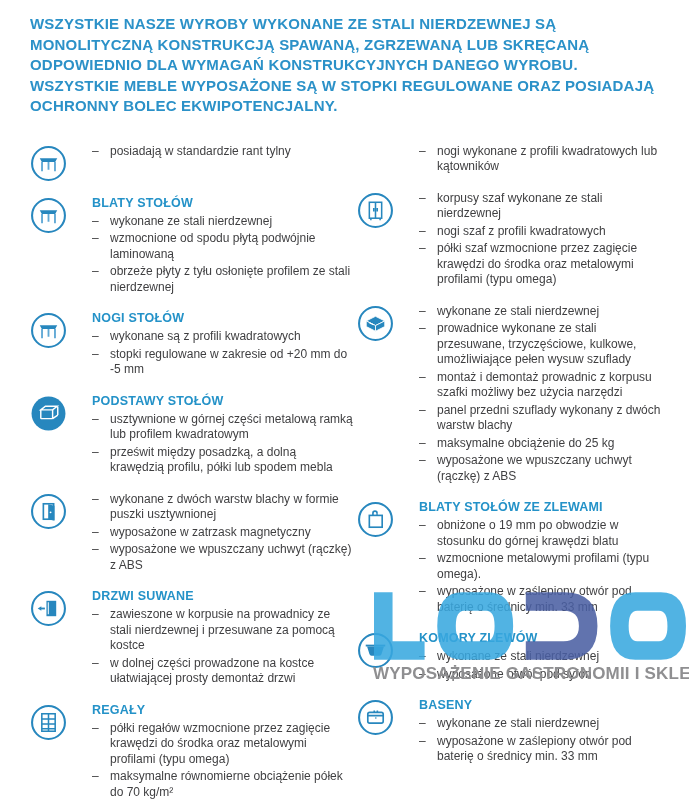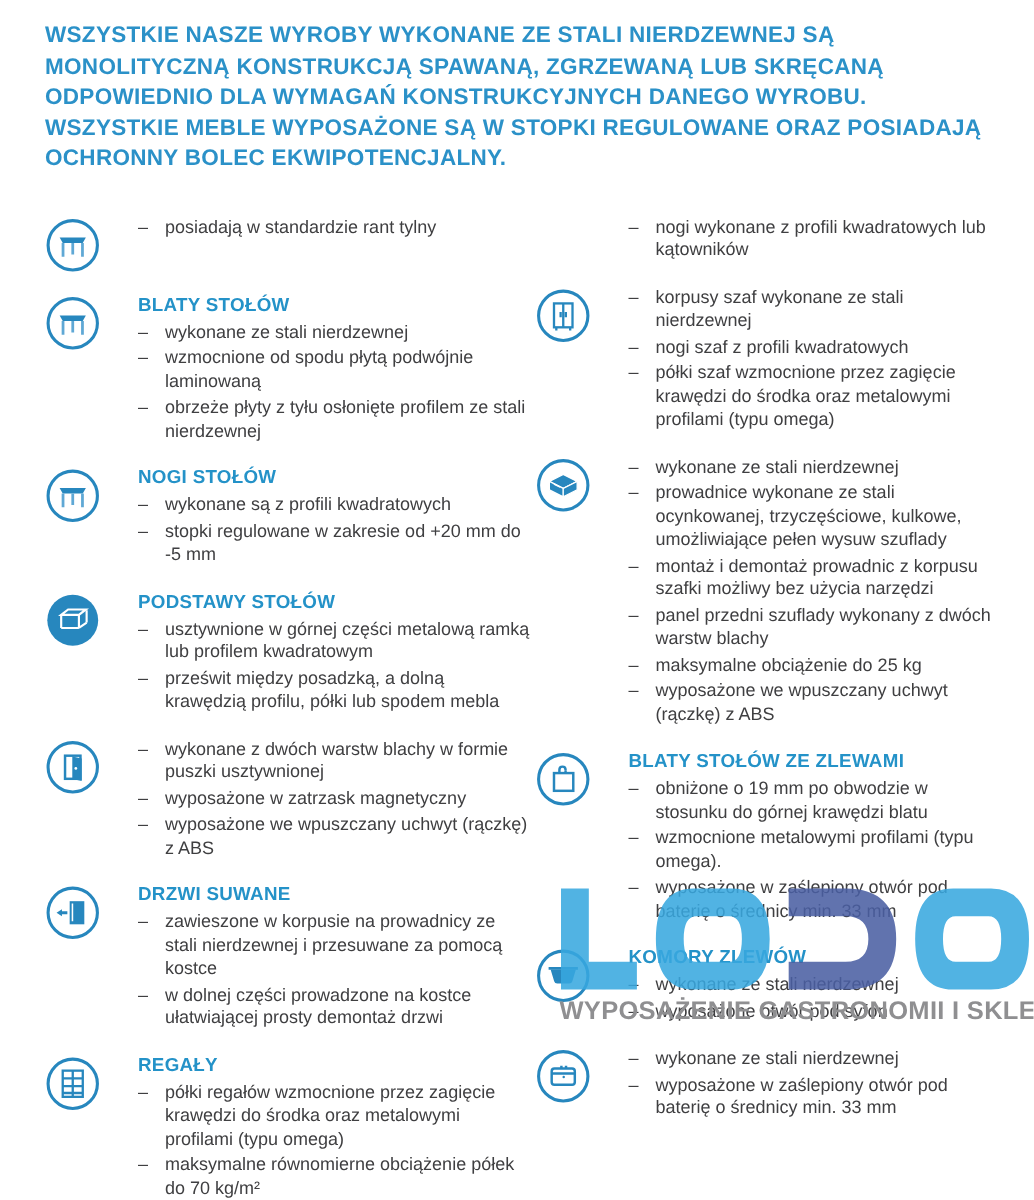--- a/index.html
+++ b/index.html
@@ -274,21 +274,21 @@
             </svg>
           </div>
     <div class="content">
       <ul class="sec-list">
               <li>
                 <span class="dash">–</span>
                 <span class="li-text">wykonane ze stali nierdzewnej</span>
               </li>
               <li>
                 <span class="dash">–</span>
-                <span class="li-text">prowadnice wykonane ze stali ocynkowanej, trzyczęściowe, kulkowe, umożliwiające pełen wysuw szuflady</span>
+                <span class="li-text">prowadnice wykonane ze stali przesuwane, trzyczęściowe, kulkowe, umożliwiające pełen wysuw szuflady</span>
               </li>
               <li>
                 <span class="dash">–</span>
                 <span class="li-text">montaż i demontaż prowadnic z korpusu szafki możliwy bez użycia narzędzi</span>
               </li>
               <li>
                 <span class="dash">–</span>
                 <span class="li-text">panel przedni szuflady wykonany z dwóch warstw blachy</span>
               </li>
               <li>
@@ -361,20 +361,21 @@
             <svg viewBox="0 0 36 36" aria-hidden="true">
               <circle cx="18" cy="18" r="16" fill="none" stroke="#2787BE" stroke-width="2"></circle>
               <g stroke="#2787BE" fill="none" stroke-width="1.6">
                 <rect x="10.5" y="13" width="15" height="10.5" rx="1.8"></rect>
                 <path d="M10.5 16.2 h15 M16.8 13 v-1.8 M19.8 13 v-1.8"></path>
               </g>
               <circle cx="18.3" cy="18.5" r="0.8" fill="#2787BE"></circle>
             </svg>
           </div>
     <div class="content">
+      <h3 class="sec-title">BASENY</h3>
       <ul class="sec-list">
               <li>
                 <span class="dash">–</span>
                 <span class="li-text">wykonane ze stali nierdzewnej</span>
               </li>
               <li>
                 <span class="dash">–</span>
                 <span class="li-text">wyposażone w zaślepiony otwór pod baterię o średnicy min. 33 mm</span>
               </li>
             </ul>

